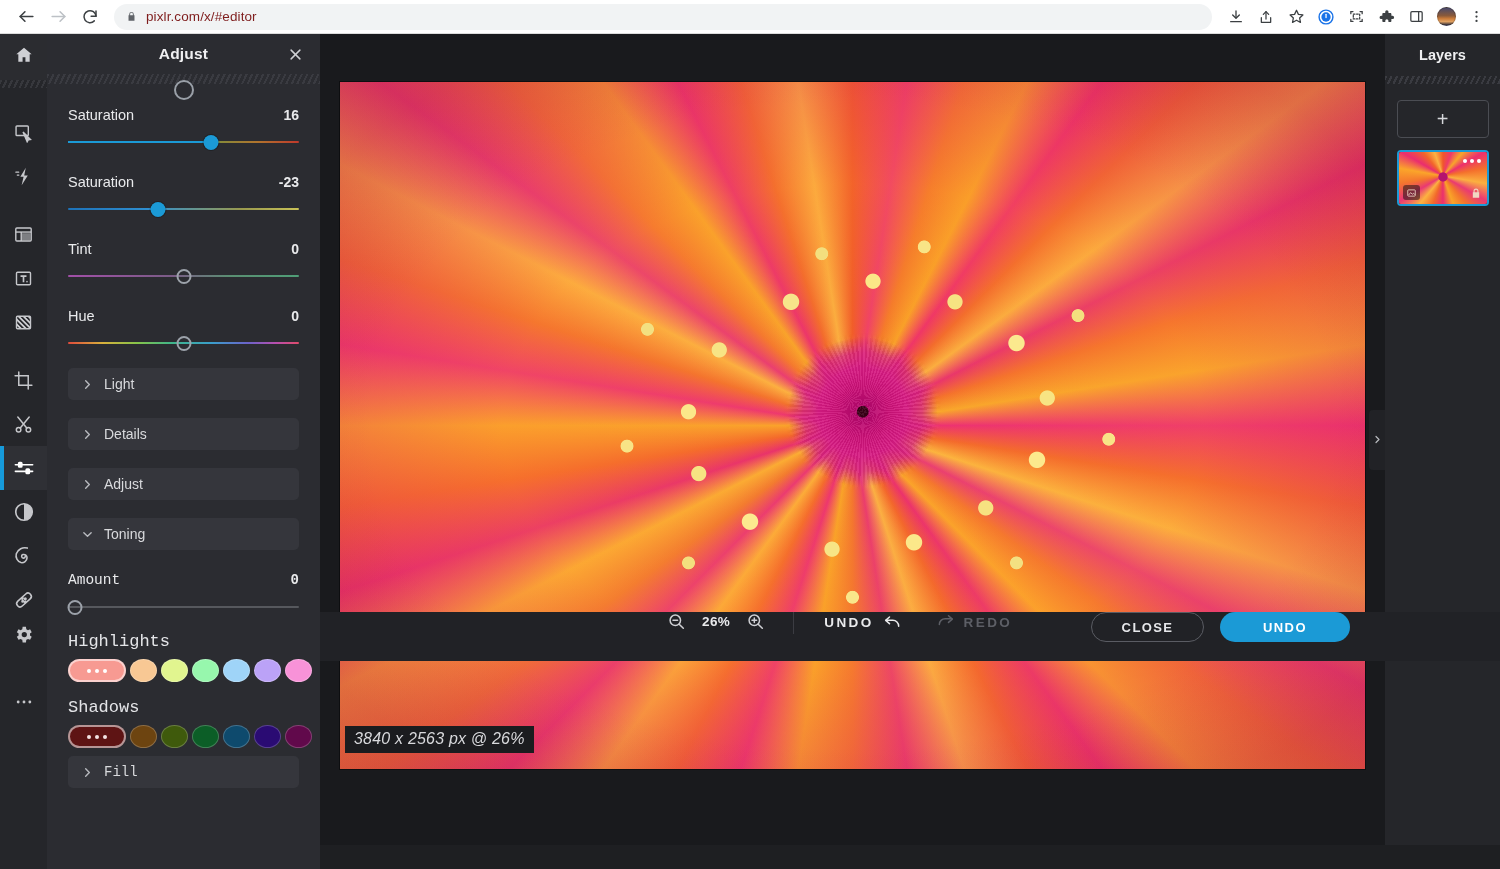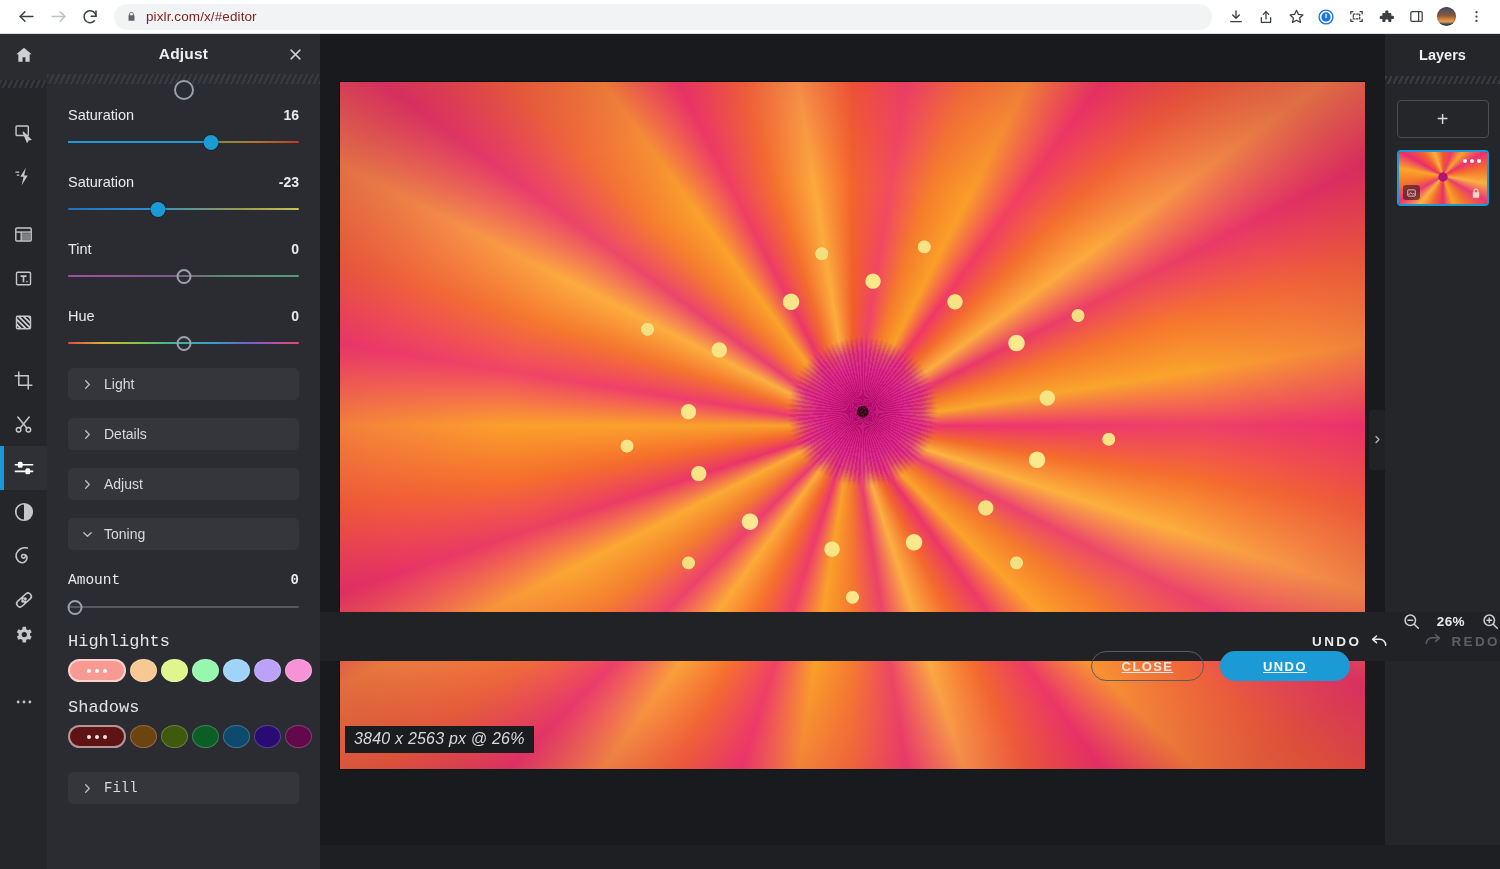--- a/index.html
+++ b/index.html
@@ -211,32 +211,32 @@
     background:rgba(25,20,18,.55); display:flex; align-items:center; justify-content:center;
     color:#f2dcc8;
   }
   .layer-lock {
     position:absolute; right:5px; bottom:4px; color:#f0d8c2; display:flex;
   }
 
   
   .bottombar {
     position:absolute; left:320px; bottom:0; right:0; height:49px; background:#212226;
-    display:flex; align-items:flex-end;flex-direction:column;
+    display:flex; align-items:flex-start;
   }
   .zoomgroup { display:flex; align-items:center; gap:16px; margin-left:347px; }
   .zoom-ic { color:#cfd0d4; display:flex; }
   .zoom-val { font-size:13.5px; font-weight:bold; color:#e9eaec; letter-spacing:.4px; }
   .vdiv { width:1px; height:22px; background:#3b3c42; margin:0 30px 0 28px; }
   .histgroup { display:flex; align-items:center; gap:34px; }
   .hist { display:flex; align-items:center; gap:8px; }
   .hist .lbl { font-size:13.5px; font-weight:bold; letter-spacing:2.4px; color:#e9eaec; }
   .hist.disabled .lbl, .hist.disabled svg { color:#5d5f66; }
   .hist svg { color:#e9eaec; }
-  .footbtns { margin-left:auto; display:flex; align-items:center; gap:16px; margin-right:150px;text-decoration:underline; }
+  .footbtns { margin-left:auto; display:flex; align-items:center; gap:16px; margin-right:150px; }
   .btn-wide { width:113px; }
   .btn-save { width:130px; }
 
   
   .corner {
     position:absolute; left:0; bottom:0; width:47px; height:49px; background:#25262a;
   }
 </style>
 </head>
 <body>
@@ -589,21 +589,21 @@
                 <i></i>
               </div>
             <div class="sw" style="background:#6d4410"></div>
             <div class="sw" style="background:#3f5a0c"></div>
             <div class="sw" style="background:#0c5e27"></div>
             <div class="sw" style="background:#0e4a6d"></div>
             <div class="sw" style="background:#2a0b73"></div>
             <div class="sw" style="background:#61094b"></div>
           </div>
 
-          <div class="acc-item" style="margin-top:24px">
+          <div class="acc-item" style="margin-top:8px">
             <span class="acc-chev">
               <svg width="11" height="11" viewBox="0 0 24 24" fill="none" stroke="currentColor" stroke-width="3" stroke-linecap="round" stroke-linejoin="round">
                   <polyline points="8,4 16,12 8,20"></polyline>
                 </svg>
             </span>
             <span class="acc-label">Fill</span>
           </div>
         </div>
       </div>
 

